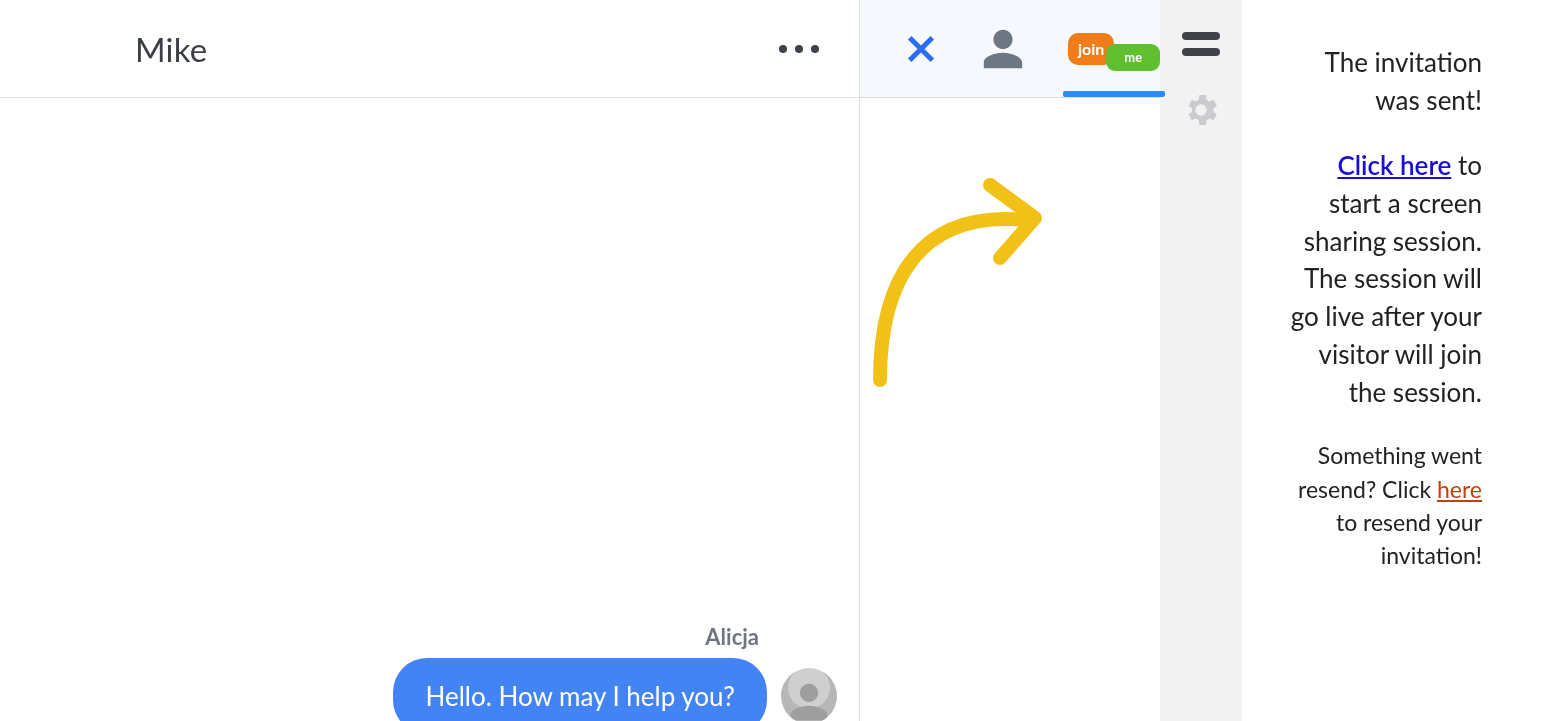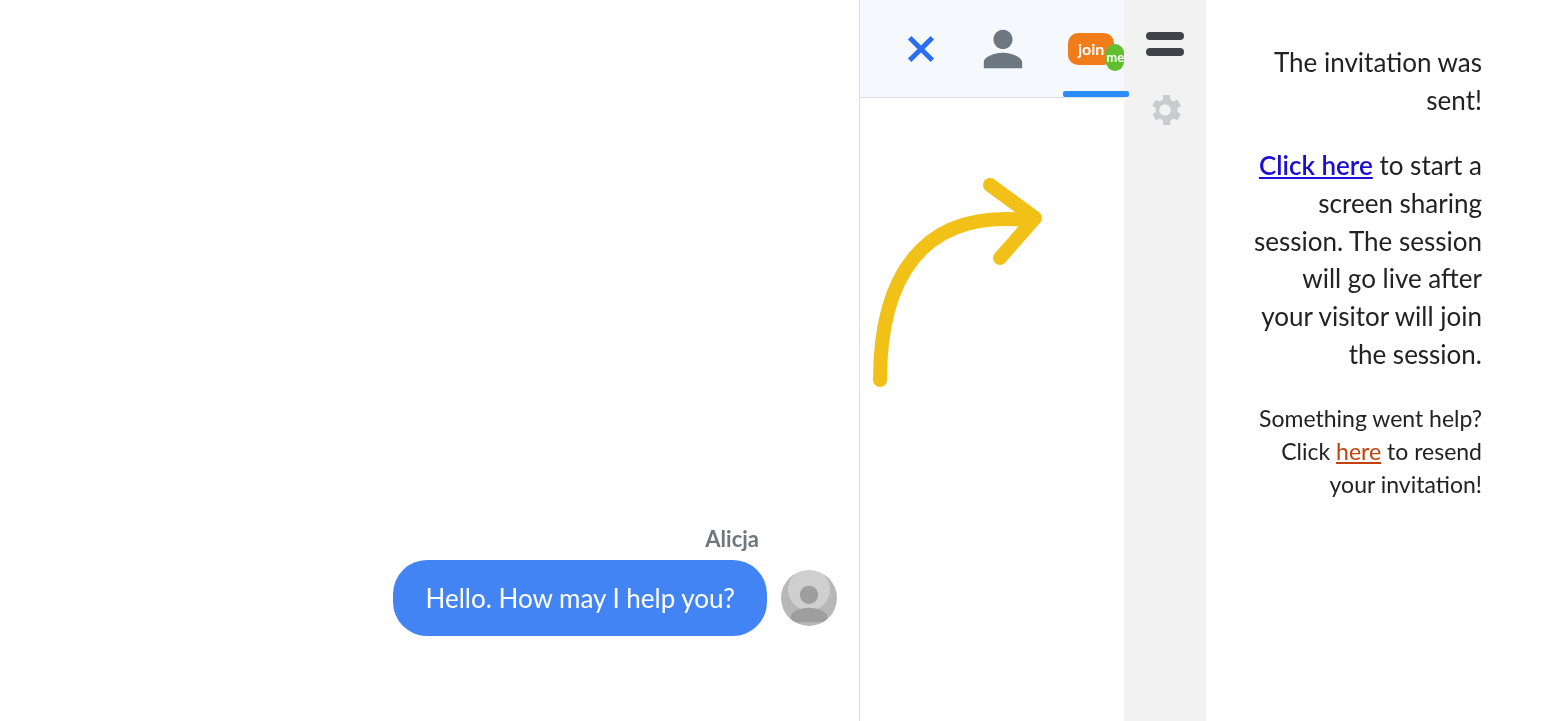--- a/index.html
+++ b/index.html
@@ -24,21 +24,21 @@
   .avatar svg { width: 44px; height: 44px; }
 
   
   .side-panel { flex:1; height:100%; display:flex; flex-direction:row; background:#fff; }
   .side-tabs { height:98px; background:#f5f8fc; border-bottom:1px solid #d9dee3; display:flex; align-items:center; gap:42px; padding-left:44px; position:relative; }
   .tab { display:flex; align-items:center; justify-content:center; height:100%; position:relative; cursor:pointer; }
   .tab.close svg { width:34px; height:34px; stroke:#2a6ff3; stroke-width:3.5; }
   .tab.person svg { width:46px; height:46px; fill:#6d7782; }
   .joinme { display:flex; align-items:center; }
   .jm-join { background:#f07d1a; color:#fff; font-weight:700; font-size:16px; padding:6px 10px 7px; border-radius:10px; position:relative; z-index:1;}
-  .jm-me { background:#5fbf2f; color:#fff; font-weight:700; font-size:13px; padding:5px 0 6px; border-radius:9px; margin-left:-8px; margin-top:18px; z-index:2; position:relative;}
+  .jm-me { background:#5fbf2f; color:#fff; font-weight:700; font-size:13px; padding:5px 18px 6px; border-radius:9px; margin-left:-8px; margin-top:18px; z-index:2; position:relative;}
   .tab.active::after { content:""; position:absolute; bottom:0; left:-5px; right:-5px; height:6px; background:#2a8cff; border-radius:2px; }
 
   .side-body { flex:1; display:flex; }
   .side-rail { width:82px; background:#f2f2f2; display:flex; flex-direction:column; align-items:center; padding-top:32px; gap:34px; }
   .rail-lines { display:flex; flex-direction:column; gap:8px; }
   .rail-lines span { width:38px; height:8px; background:#3f4247; border-radius:5px; display:block;}
   .rail-gear svg { width:40px; height:40px; fill:#c9cbce; }
 
   .side-content { flex:1; padding:44px 60px 0 40px; text-align:right; font-size:26px; color:#222; line-height:1.45; position:relative; }
   .side-content .l1 { margin-bottom:28px; }
@@ -49,20 +49,28 @@
 
   
   .arrow-overlay { position:fixed; left:850px; top:140px; width:220px; height:260px; pointer-events:none; z-index:50; }
   .arrow-overlay svg { width:100%; height:100%; }
   .arrow-overlay path { stroke:#f2c117; stroke-width:14; fill:none; stroke-linecap:round; stroke-linejoin:round; }
 </style>
 </head>
 <body>
 
 <div class="chat-panel">
+  <div class="chat-header">
+    <div class="chat-title">Mike</div>
+    <div class="more-dots">
+      <span></span>
+      <span></span>
+      <span></span>
+    </div>
+  </div>
   <div class="chat-body">
     <div class="msg-wrap">
       <div class="sender-label">Alicja</div>
       <div class="row">
         <div class="bubble">Hello. How may I help you?</div>
         <div class="avatar">
           <svg viewBox="0 0 24 24">
               <path fill="#9e9e9e" d="M12 12c2.7 0 5-2.3 5-5s-2.3-5-5-5-5 2.3-5 5 2.3 5 5 5zm0 2c-3.3 0-10 1.7-10 5v3h20v-3c0-3.3-6.7-5-10-5z"></path>
             </svg>
         </div>
@@ -102,21 +110,21 @@
             <path d="M19.4 13a7.5 7.5 0 000-2l2.1-1.6-2-3.5-2.5 1a7.5 7.5 0 00-1.7-1L15 3h-4l-.3 2.9a7.5 7.5 0 00-1.7 1l-2.5-1-2 3.5L6.6 11a7.5 7.5 0 000 2l-2.1 1.6 2 3.5 2.5-1a7.5 7.5 0 001.7 1L11 21h4l.3-2.9a7.5 7.5 0 001.7-1l2.5 1 2-3.5zM12 15.5A3.5 3.5 0 1115.5 12 3.5 3.5 0 0112 15.5z"></path>
           </svg>
       </div>
     </div>
     <div class="side-content">
       <div class="l1">The invitation was sent!</div>
       <div class="l2">
         <a href="#" class="link-primary">Click here</a><span> to start a screen sharing session. The session will go live after your visitor will join the session.</span>
       </div>
       <div class="l3">
-        <span>Something went help? Click </span><a href="#" class="link-inline">here</a><span> to resend your invitation!</span>
+        <span>Something went resend? Click </span><a href="#" class="link-inline">here</a><span> to resend your invitation!</span>
       </div>
     </div>
   </div>
 </div>
 
 <div class="arrow-overlay">
   <svg viewBox="0 0 220 260">
     <path d="M30 240 C 30 140, 70 70, 175 80"></path>
     <path d="M140 45 L185 78 L150 118"></path>
   </svg>

